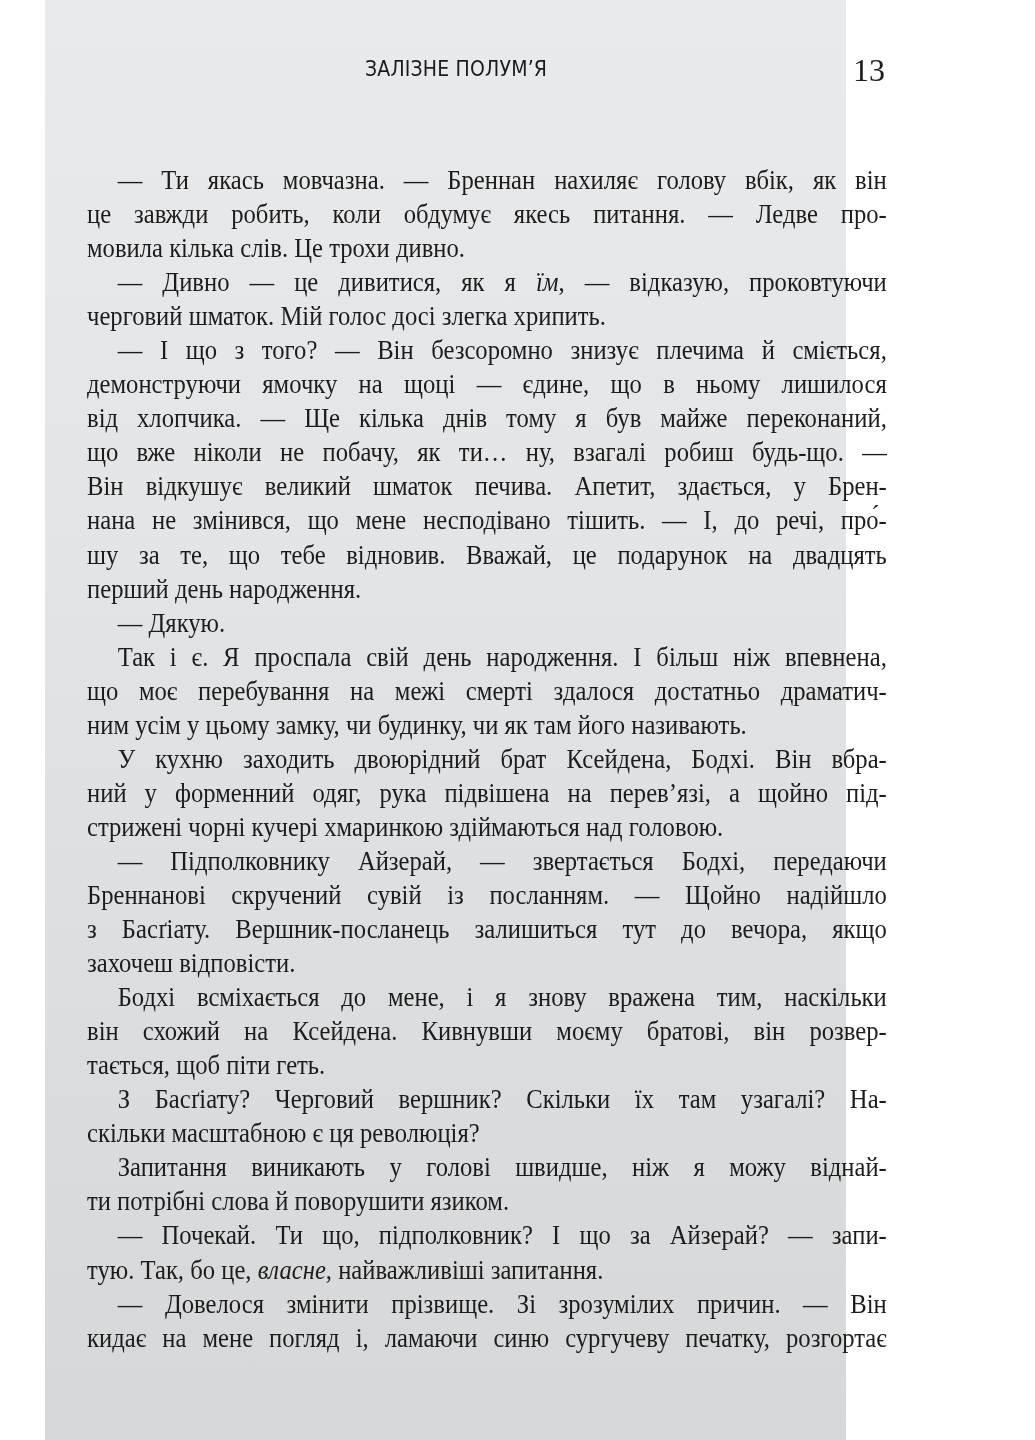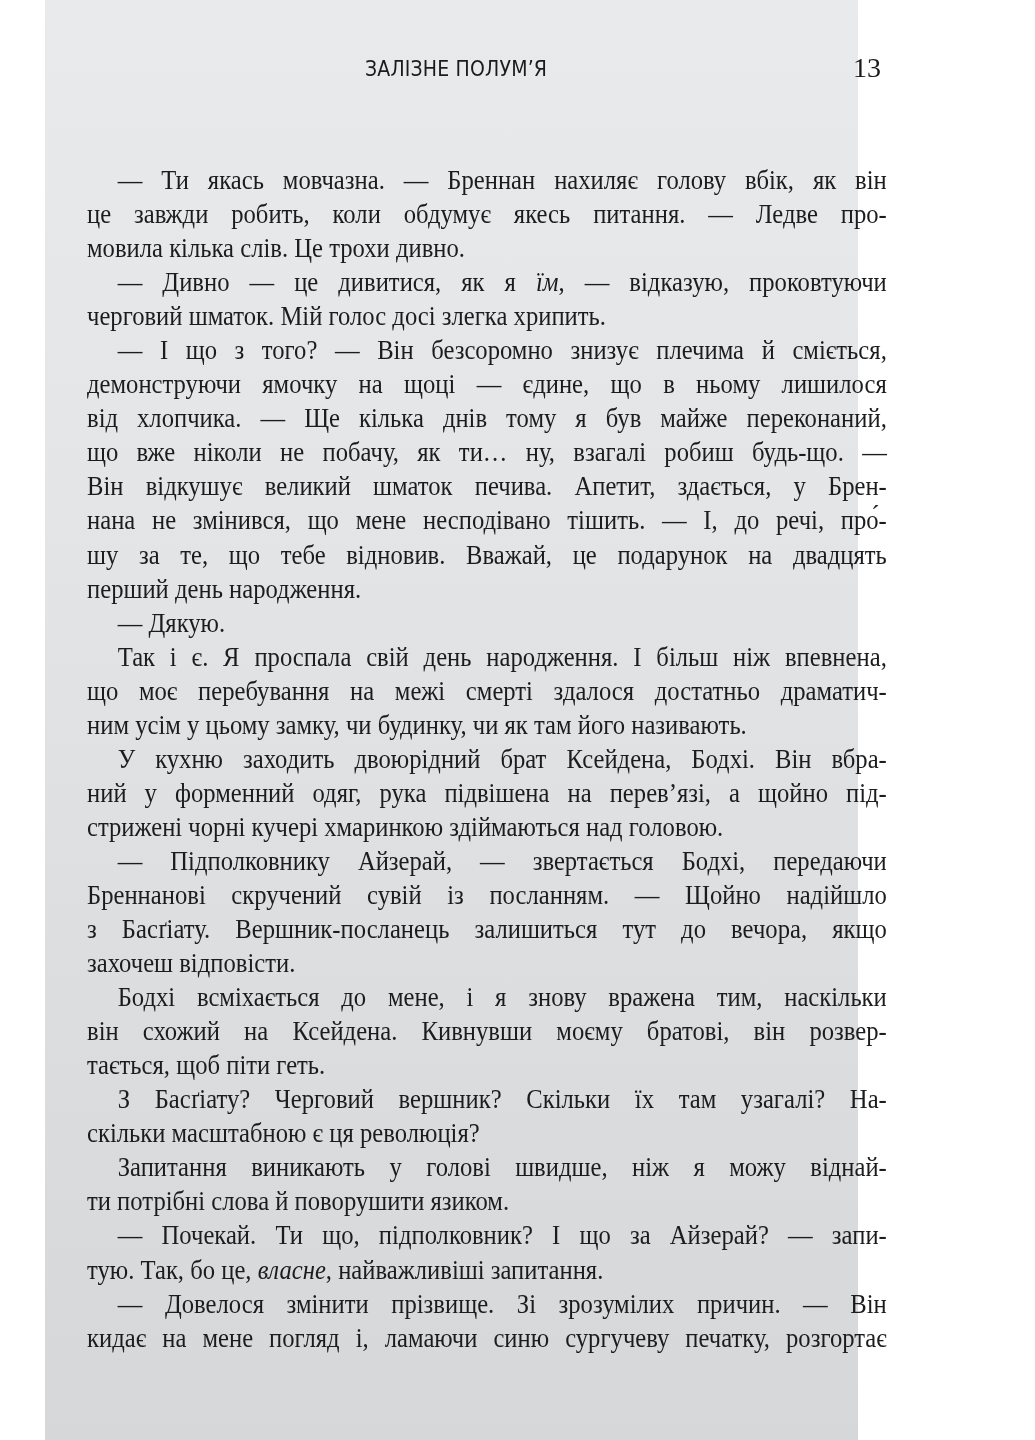--- a/index.html
+++ b/index.html
@@ -13,21 +13,20 @@
       position: relative;
       overflow: hidden;
     }
     .page {
       position: absolute;
       left: 45px;
       top: 0;
       width: 801px;
       height: 1440px;
       background: linear-gradient(180deg, #e9eaec 0%, #e4e5e7 35%, #dcdddf 70%, #d6d7d8 100%);
-      padding-left: 12px;
     }
     .running-head {
       position: absolute;
       left: 0;
       top: 52px;
       width: 945px;
       height: 40px;
     }
     .book-title {
       position: absolute;
@@ -39,21 +38,21 @@
       color: #1b1b1b;
       transform: scaleX(0.86);
       transform-origin: left center;
       white-space: nowrap;
     }
     .page-number {
       position: absolute;
       left: 808px;
       top: 0px;
       font-family: "Liberation Serif", serif;
-      font-size: 28px;
+      font-size: 32px;
       color: #1b1b1b;
     }
     .body-text {
       position: absolute;
       left: 42px;
       top: 131px;
       width: 800px;
       font-family: "Liberation Serif", serif;
       font-size: 26.5px;
       line-height: 34.06px;

